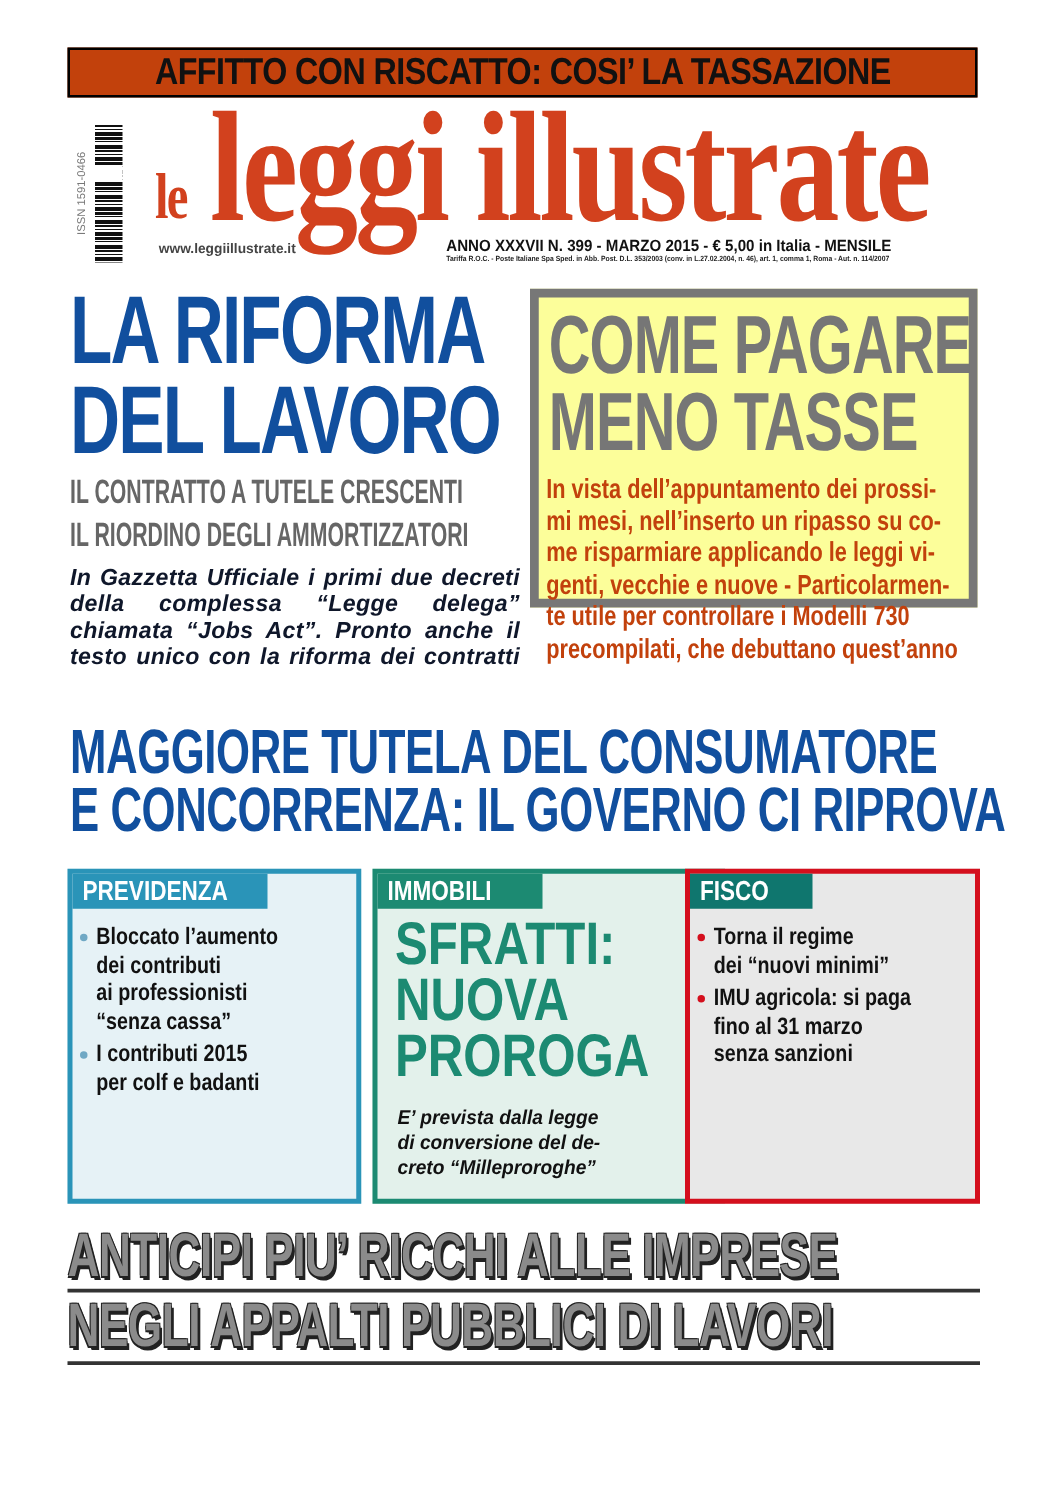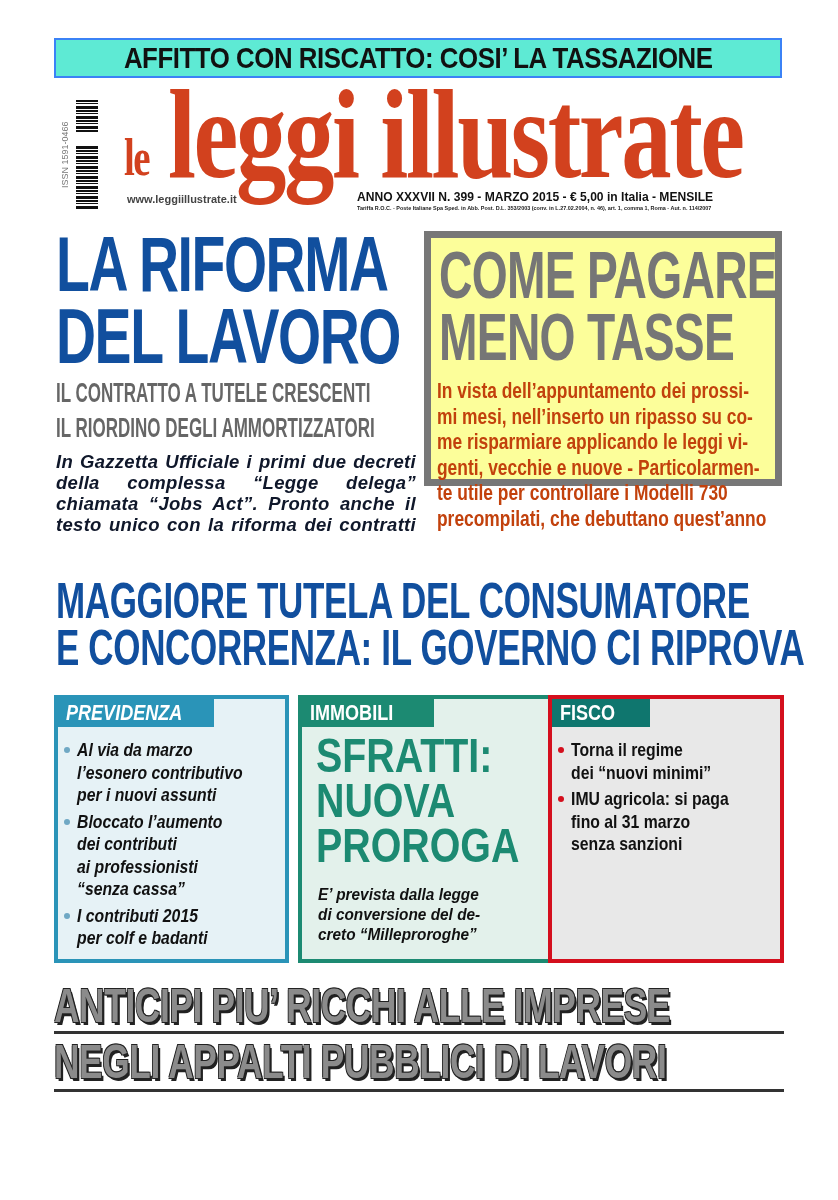--- a/index.html
+++ b/index.html
@@ -1,22 +1,22 @@
 <!DOCTYPE html>
 <html><head>
 <meta charset="utf-8">
 <style>
   html, body { margin: 0; padding: 0; background: #ffffff; }
   body { width: 838px; height: 1200px; position: relative; overflow: hidden;
          font-family: "Liberation Sans", sans-serif; }
   .abs { position: absolute; }
 
   
-  .top-banner { left: 54px; top: 38px; width: 728px; height: 40px; background: #5eead4;
-    border: 2px solid #3b82f6; box-sizing: border-box; display: flex; align-items: center; justify-content: center; }
+  .top-banner { left: 54px; top: 38px; width: 728px; height: 40px; background: #c2410c;
+    border: 2px solid #000000; box-sizing: border-box; display: flex; align-items: center; justify-content: center; }
   .top-banner span { font-family: "Liberation Sans", sans-serif; font-weight: 700; font-size: 30px;
     letter-spacing: -0.5px; color: #111; transform: scaleX(0.86); white-space: nowrap; display: inline-block; }
 
   
   .barcode { left: 60px; top: 96px; width: 44px; height: 118px; }
   .issn { position: absolute; left: 0; top: 0; width: 14px; height: 118px; font-size: 9px; color: #777;
     writing-mode: vertical-rl; transform: rotate(180deg); text-align: center; font-family: "Liberation Sans", sans-serif; }
   .bars { position: absolute; left: 16px; top: 4px; width: 22px; height: 110px;
     background: repeating-linear-gradient(180deg, #111 0 2px, #fff 2px 3px, #111 3px 4px, #fff 4px 6px, #111 6px 9px, #fff 9px 10px); }
   .bars-gap { position: absolute; left: 16px; top: 36px; width: 22px; height: 12px; background: #fff; }
@@ -59,21 +59,21 @@
   
   .box { top: 695px; height: 268px; box-sizing: border-box; border: 4px solid; }
   .box .tag { position: absolute; left: 0; top: 0; height: 28px; color: #fff; font-weight: 700; font-size: 22px;
     line-height: 28px; padding: 0 8px; white-space: nowrap; }
   .box .tag span { display: inline-block; transform: scaleX(0.82); transform-origin: left; }
   .box ul { list-style: none; margin: 0; padding: 0; position: absolute; left: 6px; top: 40px; width: 230px; }
   .box li { position: relative; padding-left: 13px; font-weight: 700; font-size: 19px; line-height: 22.5px; color: #111; margin-bottom: 4px; }
   .box li .txt { display: block; transform: scaleX(0.83); transform-origin: left; white-space: pre; }
   .box li .dot { position: absolute; left: 0; top: 8px; width: 6px; height: 6px; border-radius: 50%; }
 
-  .box-prev { left: 54px; width: 235px; border-color: #2a94b8; background: #e6f2f6; font-style: italic; }
+  .box-prev { left: 54px; width: 235px; border-color: #2a94b8; background: #e6f2f6; }
   .box-prev .tag { background: #2a94b8; width: 140px; }
   .box-prev .dot { background: #6fa8c4; }
 
   .box-imm { left: 298px; width: 282px; border-color: #1c8a72; background: #e3f1eb; }
   .box-imm .tag { background: #1c8a72; width: 116px; }
   .imm-title { position: absolute; left: 14px; top: 34px; color: #1c8a72; font-weight: 700; font-size: 48px; line-height: 45px;
     white-space: nowrap; transform: scaleX(0.82); transform-origin: left; }
   .imm-body { position: absolute; left: 16px; top: 186px; width: 210px; font-style: italic; font-weight: 700; font-size: 16px;
     line-height: 20px; color: #111; }
   .imm-body div { white-space: nowrap; transform: scaleX(0.96); transform-origin: left; }
@@ -137,26 +137,20 @@
 <div class="abs consumer">
   <div>MAGGIORE TUTELA DEL CONSUMATORE</div>
   <div>E CONCORRENZA: IL GOVERNO CI RIPROVA</div>
 </div>
 
 <div class="abs box box-prev">
   <div class="tag"><span>PREVIDENZA</span></div>
   <ul>
     <li>
         <span class="dot"></span>
-        <span class="txt">Al via da marzo
-l’esonero contributivo
-per i nuovi assunti</span>
-      </li>
-    <li>
-        <span class="dot"></span>
         <span class="txt">Bloccato l’aumento
 dei contributi
 ai professionisti
 “senza cassa”</span>
       </li>
     <li>
         <span class="dot"></span>
         <span class="txt">I contributi 2015
 per colf e badanti</span>
       </li>

